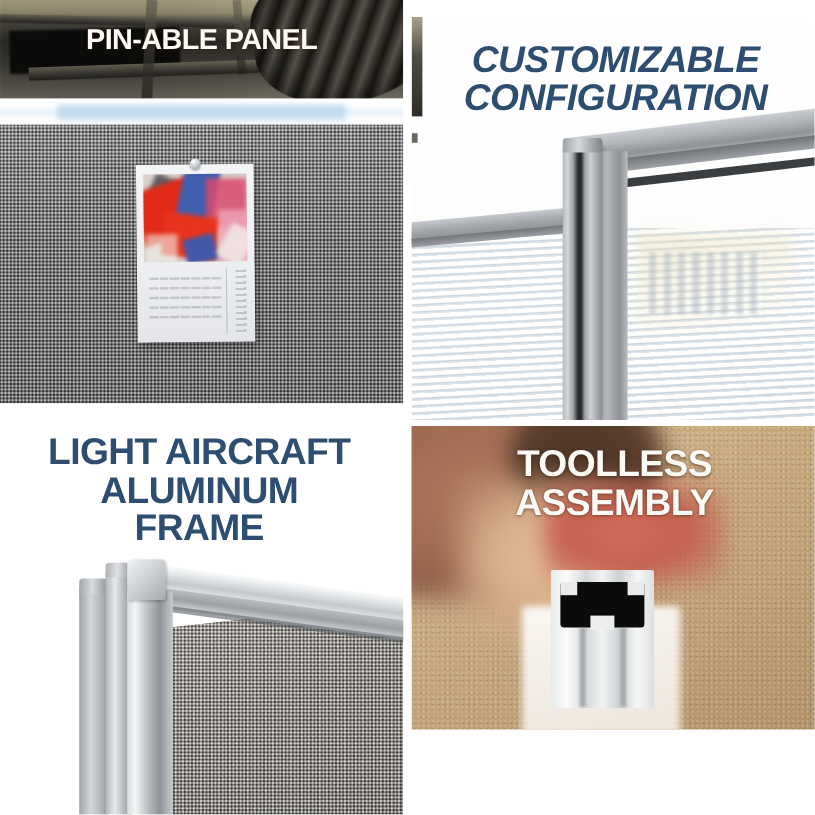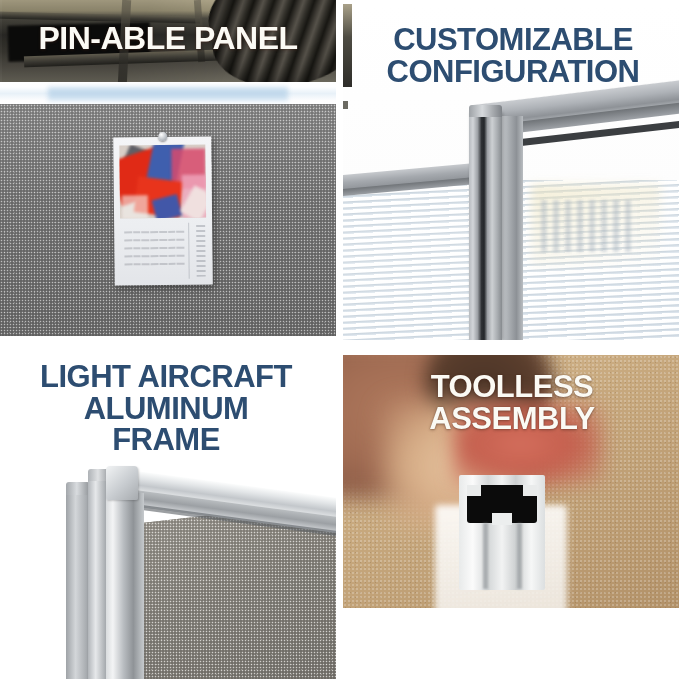--- a/index.html
+++ b/index.html
@@ -16,21 +16,21 @@
     height: 679px;
     background: #ffffff;
     overflow: hidden;
   }
   .quad {
     position: absolute;
     overflow: hidden;
     background: #ffffff;
   }
   .q-tl { left: 0;     top: 0;     width: 336px; height: 336px; }
-  .q-tr { left: 343px; top: 4px;     width: 336px; height: 336px; }
+  .q-tr { left: 343px; top: 14px;     width: 336px; height: 336px; font-style: italic; }
   .q-bl { left: 0;     top: 343px; width: 336px; height: 336px; }
   .q-br { left: 343px; top: 355px; width: 336px; height: 253px; padding-left: 38px; }
 
   
   .caption {
     position: absolute;
     z-index: 40;
     line-height: 1.02;
     font-weight: bold;
     letter-spacing: -0.5px;
@@ -465,21 +465,21 @@
   }
   .br-ribR {
     position: absolute;
     left: 174px; top: 168px;
     width: 5px; height: 66px;
     background: rgba(130,135,138,0.55);
     filter: blur(0.8px);
   }
 
   
-  .cap-tl { left: 12px;  top: 22px;  width: 312px; text-align: center; font-size: 32px; }
+  .cap-tl { left: 12px;  top: 22px;  width: 312px; text-align: center; font-size: 24px; }
   .cap-tr { left: 14px;  top: 20px;  width: 312px; text-align: center; font-size: 31px; }
   .cap-bl { left: 10px;  top: 18px;  width: 312px; text-align: center;  font-size: 31px; }
   .cap-br { left: 16px;  top: 16px;  width: 306px; text-align: center; font-size: 31px; }
 </style>
 </head>
 <body>
 
 <div class="board">
 
   <div class="quad q-tl">

